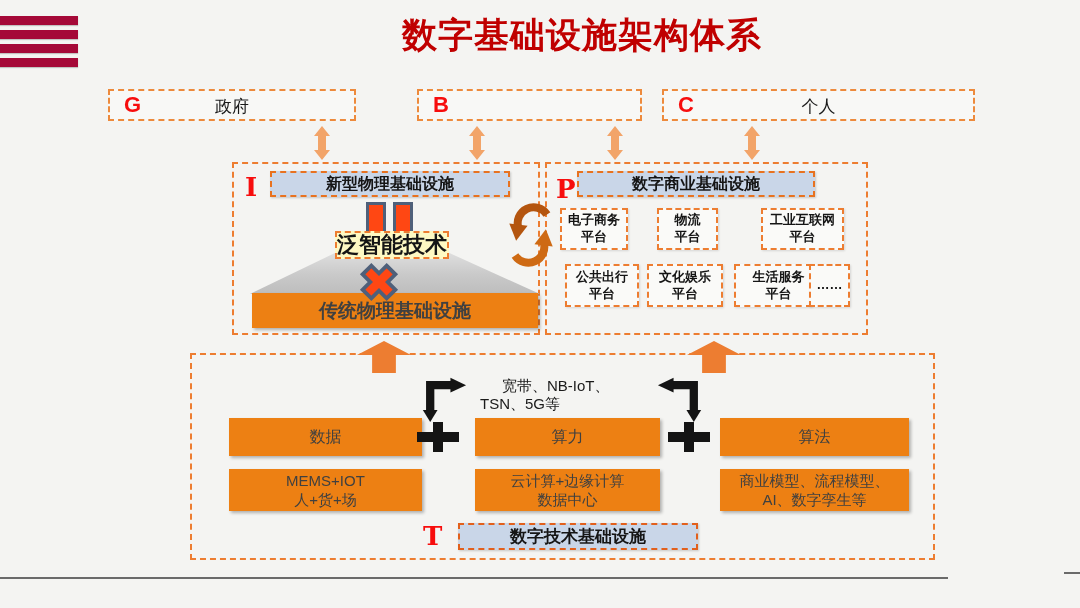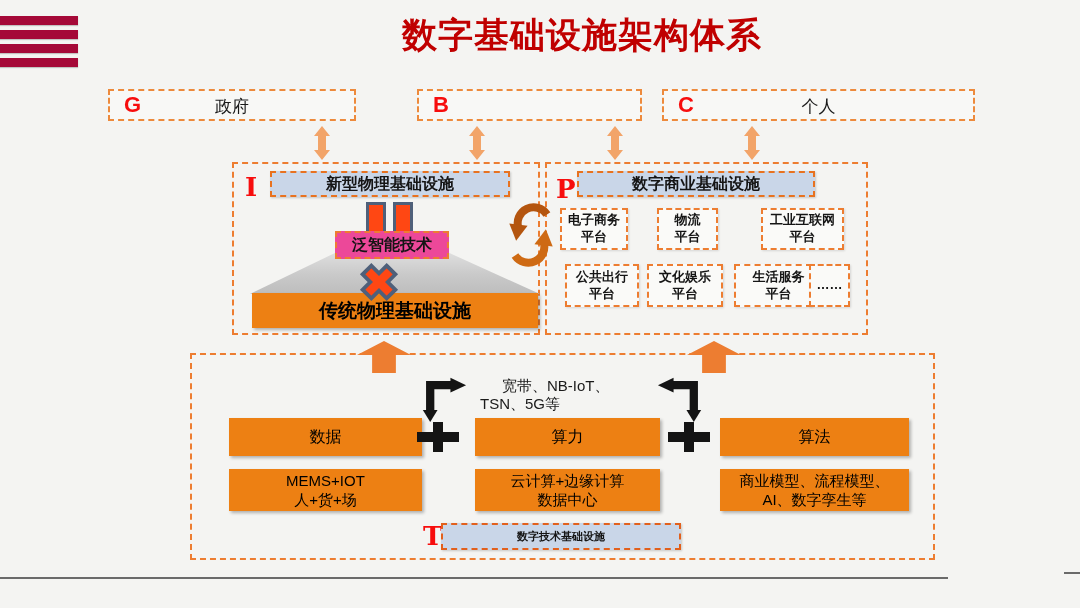--- a/index.html
+++ b/index.html
@@ -6,21 +6,21 @@
   body{background:#dcdcdc;font-family:"Liberation Sans","DejaVu Sans",sans-serif;}
   #slide{position:relative;width:1080px;height:608px;background:#F4F4F2;overflow:hidden;}
   .abs{position:absolute;}
   .flexc{display:flex;align-items:center;justify-content:center;}
   .col{display:flex;flex-direction:column;align-items:center;justify-content:center;text-align:center;}
   
   .sect{border:2px dashed #ED7D31;}
   .topbox{border:2px dashed #ED8A3C;background:rgba(255,255,255,.35);}
   .bluebox{background:#C9D6E8;border:2px dashed #E8721F;font-weight:bold;font-size:16px;color:#151515;box-shadow:1px 1px 2px rgba(0,0,0,.18);}
   .pbox{border:2px dashed #ED7D31;background:#FAFAF8;font-weight:bold;font-size:13px;line-height:1.3;color:#151515;box-shadow:1px 1px 2px rgba(0,0,0,.12);}
-  .obox{background:#ED8013;color:#000000;box-shadow:2px 2px 3px rgba(0,0,0,.28);text-align:center;}
+  .obox{background:#ED8013;color:#404040;box-shadow:2px 2px 3px rgba(0,0,0,.28);text-align:center;}
   .letter{color:#F70D0D;font-weight:bold;}
   .serifL{font-family:"DejaVu Serif","Liberation Serif",serif;}
   .uparrow{background:#ED7D31;clip-path:polygon(50% 0,100% 44%,72% 44%,72% 100%,28% 100%,28% 44%,0 44%);filter:drop-shadow(2px 2px 1px rgba(0,0,0,.25));}
   .stripe{height:9px;background:#A50938;margin-bottom:5px;box-shadow:0 1px 1px rgba(0,0,0,.2);}
   .pausebar{width:14px;height:26px;background:#FF4713;border:3px solid #4F607A;}
   #trap{background:linear-gradient(180deg,#DFDFDF 0%,#C9C9C9 55%,#BDBDBD 100%);clip-path:polygon(30% 0,68% 0,100% 100%,0 100%);}
   .note{font-size:15px;color:#1a1a1a;line-height:1.22;}
   .footline{border-top:2px solid #6A6A6A;height:0;}
 </style>
 </head>
@@ -68,21 +68,21 @@
       <span>新型物理基础设施</span>
     </div>
 
     <div id="trap" class="abs" style="left:16px;top:88px;width:290px;height:42px;"></div>
 
     <div class="abs" style="left:132px;top:38px;display:flex;gap:7px;">
       <span class="pausebar"></span>
       <span class="pausebar"></span>
     </div>
 
-    <div class="abs flexc" style="left:101px;top:67px;width:110px;height:24px;background:#ec4899;border:2px dashed #ED7D31;font-weight:bold;font-size:16px;color:#151515;">
+    <div class="abs flexc" style="left:101px;top:67px;width:110px;height:24px;background:#fef9c3;border:2px dashed #ED7D31;font-weight:bold;font-size:22px;color:#151515;">
       <span>泛智能技术</span>
     </div>
 
     <div class="abs obox flexc" style="left:18px;top:129px;width:286px;height:35px;font-size:19px;font-weight:bold;">
       <span>传统物理基础设施</span>
     </div>
 
     <svg class="abs" style="left:118px;top:91px;transform:rotate(45deg);" width="54" height="54" viewBox="-9 -9 70 70">
       <path d="M18 4 H34 V18 H48 V34 H34 V48 H18 V34 H4 V18 H18 Z" fill="#FF4713" stroke="#4F607A" stroke-width="5"></path>
     </svg>
@@ -177,21 +177,21 @@
     <div class="abs obox col" style="left:283px;top:114px;width:185px;height:42px;font-size:15px;line-height:1.3;">
       <span>云计算+边缘计算</span>
       <span>数据中心</span>
     </div>
     <div class="abs obox col" style="left:528px;top:114px;width:189px;height:42px;font-size:15px;line-height:1.3;">
       <span>商业模型、流程模型、</span>
       <span>AI、数字孪生等</span>
     </div>
 
     <span class="abs letter serifL" style="left:231px;top:166px;font-size:26px;">T</span>
-    <div class="abs bluebox flexc" style="left:249px;top:168px;width:236px;height:23px;font-size:11px;border-color:#E2601C;text-align:center;">
+    <div class="abs bluebox flexc" style="left:266px;top:168px;width:236px;height:23px;font-size:17px;border-color:#E2601C;text-align:center;">
       <span>数字技术基础设施</span>
     </div>
   </div>
 
   <div class="abs footline" style="left:0;top:577px;width:948px;"></div>
   <div class="abs footline" style="left:1064px;top:572px;width:16px;"></div>
 
 </div>
 
 </body></html>

